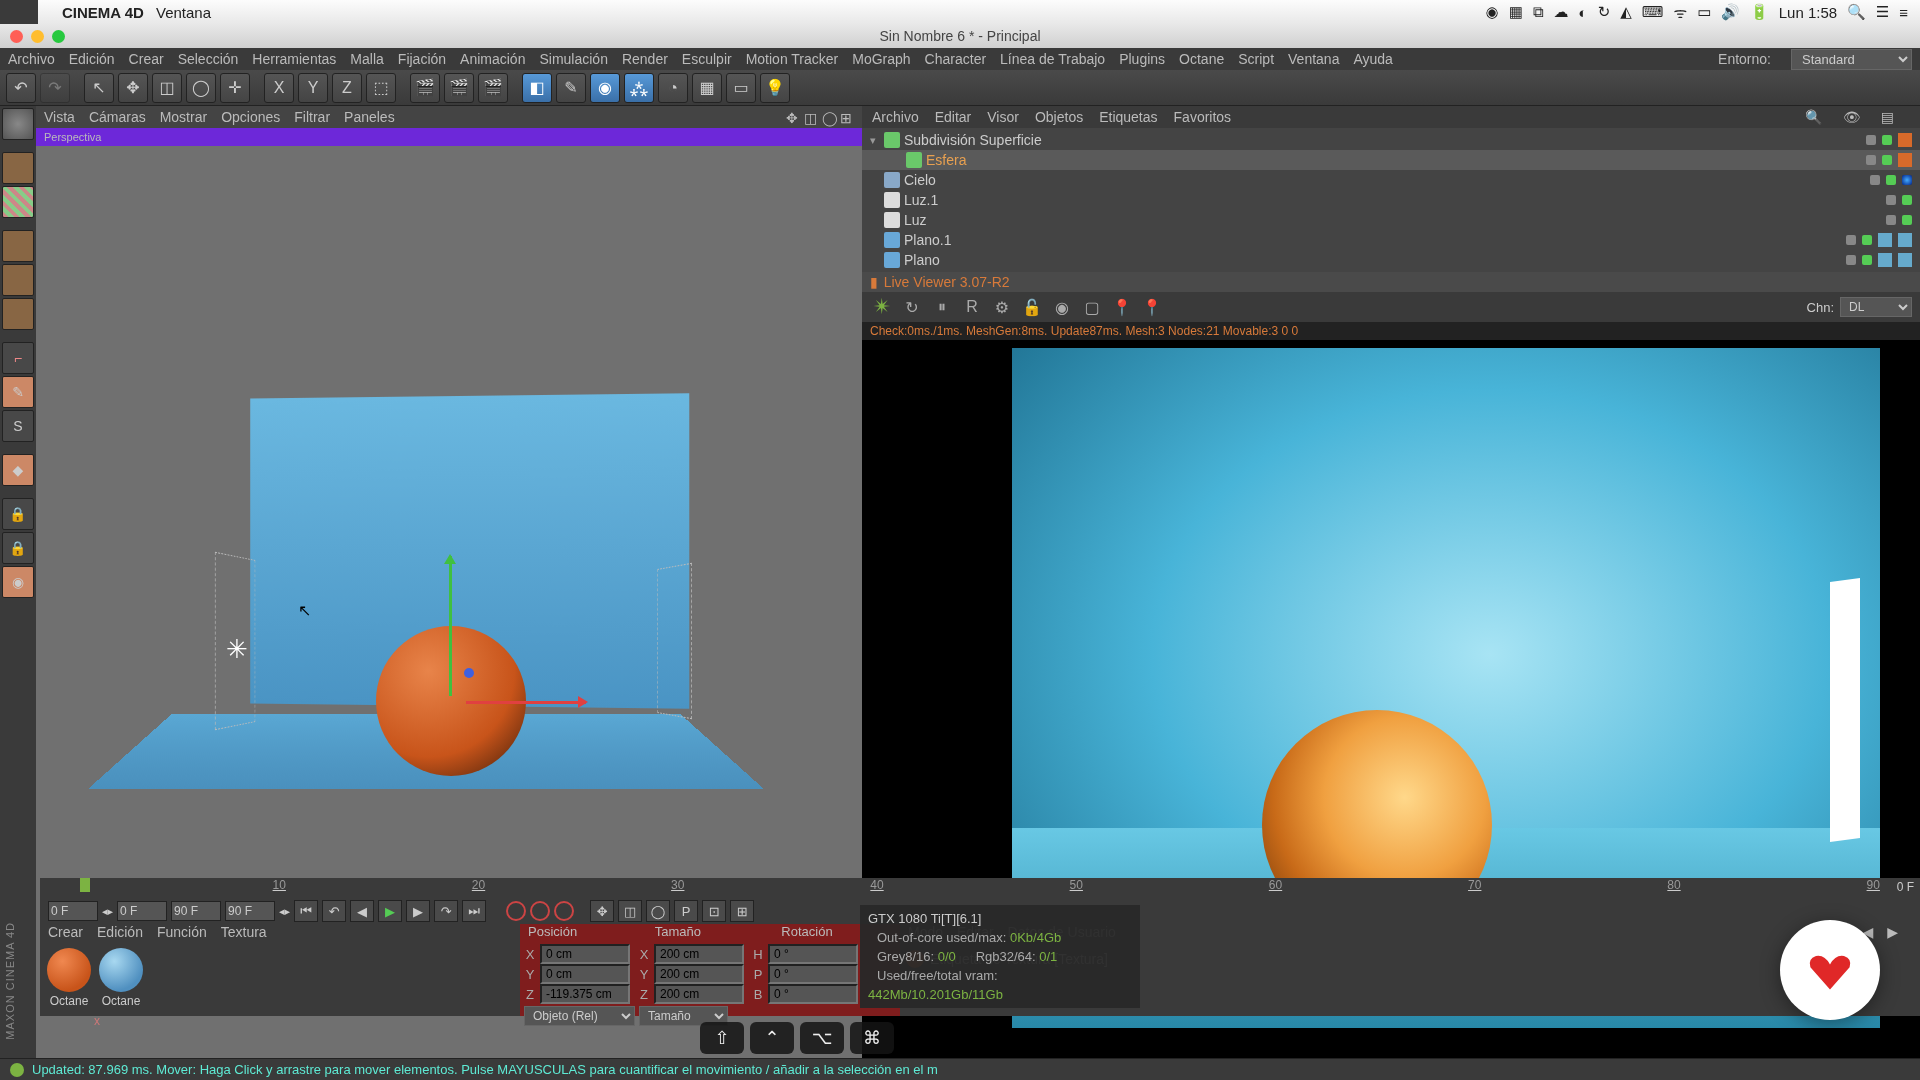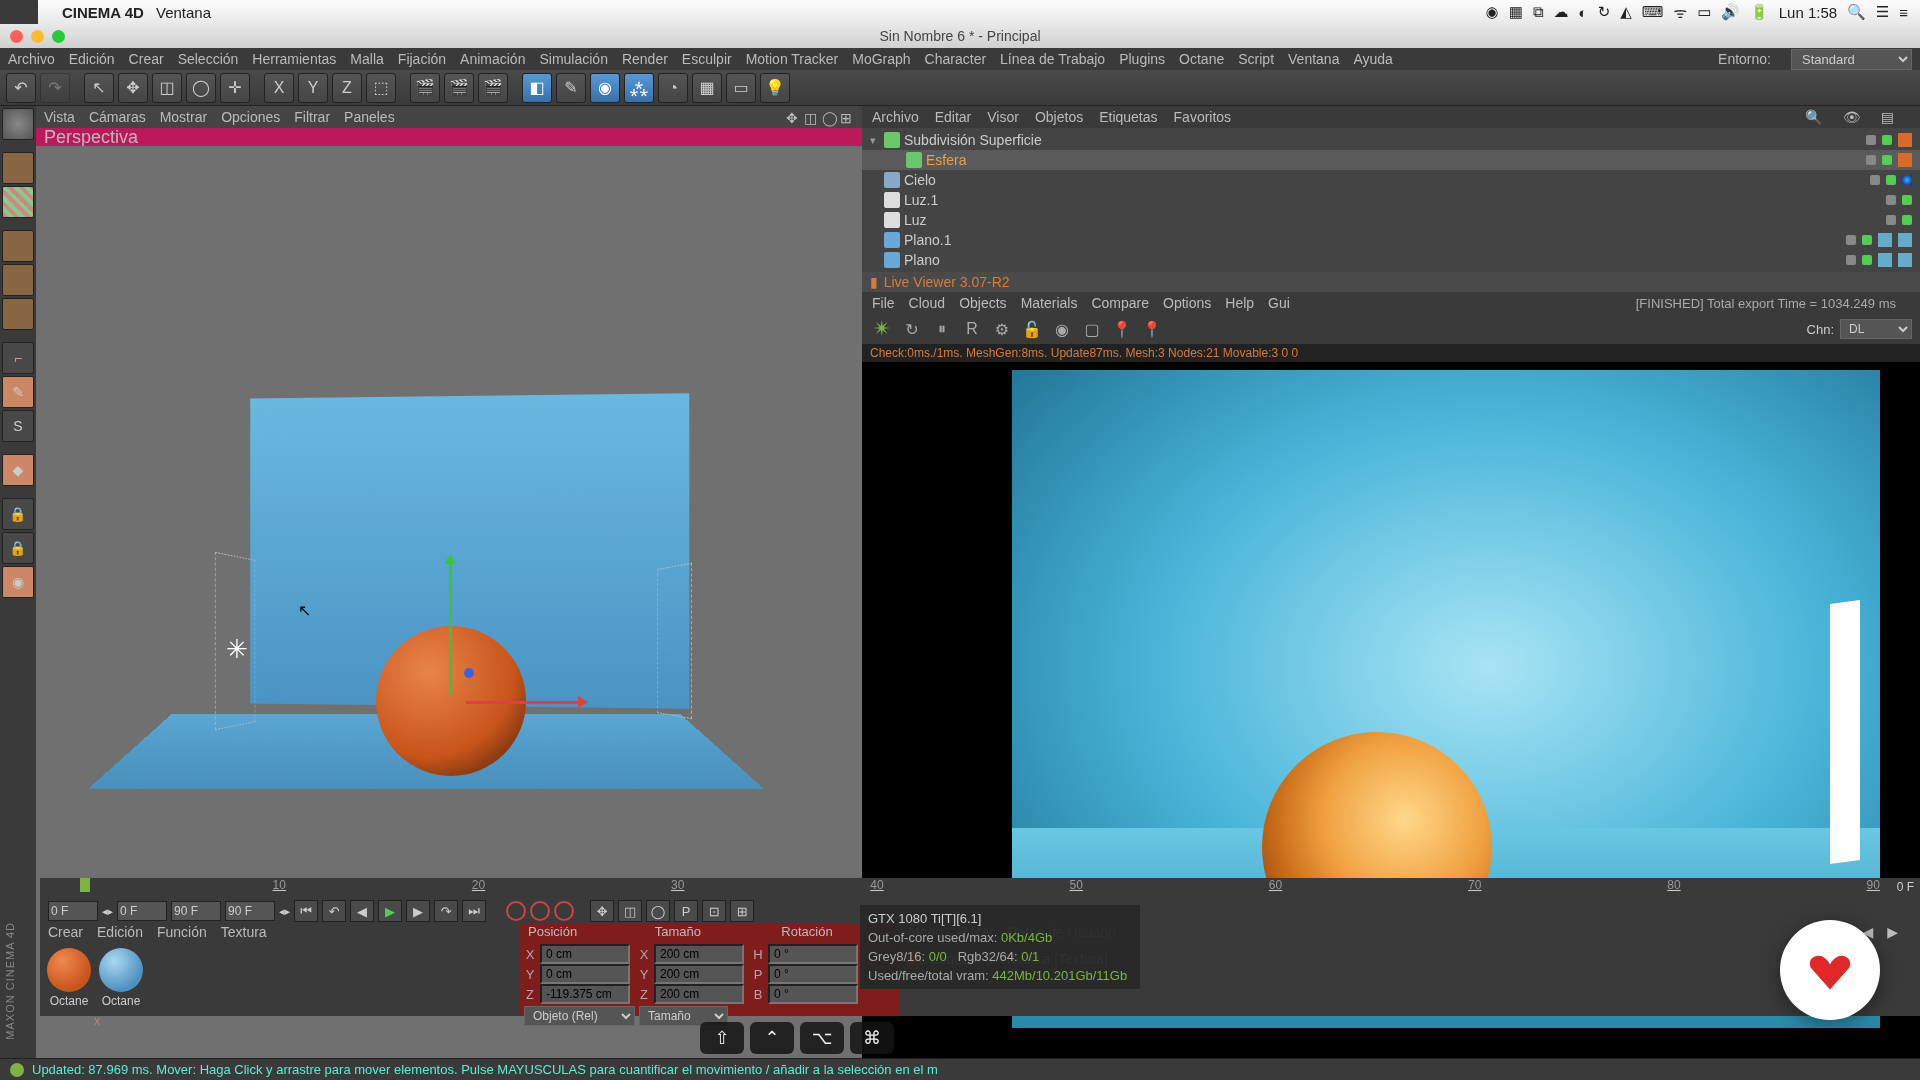--- a/index.html
+++ b/index.html
@@ -25,21 +25,21 @@
 .tool-sep { width:6px; }
 .content { display:flex; height:calc(1080px - 24px - 24px - 22px - 36px); }
 .left-tools { width:36px; background:#3a3a3a; display:flex; flex-direction:column; gap:2px; padding:2px; }
 .ltool { width:32px; height:32px; background:#484848; border:1px solid #222; border-radius:2px; display:flex; align-items:center; justify-content:center; }
 .ltool.sep { height:8px; background:none; border:none; }
 .viewport-col { flex:0 0 826px; display:flex; flex-direction:column; }
 .vmenu { height:22px; background:#444; display:flex; align-items:center; padding:0 8px; font-size:14px; }
 .vmenu span { margin-right:14px; color:#bbb; }
 .vmenu .vr { margin-left:auto; display:flex; gap:4px; }
 .vmenu .vr span { width:14px; height:14px; margin:0; }
-.vlabel { height:18px; background:#be185d; padding:0 8px; font-size:18px; color:#bbb; display:flex; align-items:center; }
+.vlabel { height:18px; background:#6d28d9; padding:0 8px; font-size:11px; color:#bbb; display:flex; align-items:center; }
 .viewport { flex:1; background:#707070; position:relative; overflow:hidden; }
 .vgrid-info { position:absolute; bottom:4px; right:8px; font-size:13px; color:#ddd; }
 .right-col { flex:1; display:flex; flex-direction:column; background:#3a3a3a; }
 .obj-menu { height:22px; background:#3a3a3a; display:flex; align-items:center; padding:0 10px; font-size:14px; }
 .obj-menu span { margin-right:16px; color:#bbb; }
 .obj-menu .or { margin-left:auto; display:flex; gap:4px; }
 .obj-tree { background:#444; padding:2px 0; }
 .obj-row { height:20px; display:flex; align-items:center; padding-left:8px; font-size:14px; }
 .obj-row .indent { width:22px; }
 .obj-row .exp { width:14px; color:#999; font-size:11px; }
@@ -53,21 +53,21 @@
 .live-menu span { margin-right:14px; color:#bbb; }
 .live-menu .finished { margin-left:auto; color:#aaa; font-size:13px; }
 .live-tools { height:30px; background:#3a3a3a; display:flex; align-items:center; padding:0 8px; gap:6px; }
 .lvbtn { width:24px; height:24px; display:flex; align-items:center; justify-content:center; color:#aaa; font-size:16px; }
 .lvbtn.logo { color:#7cb342; font-size:22px; }
 .chn { margin-left:auto; display:flex; align-items:center; gap:6px; font-size:13px; }
 .chn select { background:#555; color:#ccc; border:1px solid #666; font-size:12px; padding:1px 30px 1px 4px; }
 .live-status { height:18px; background:#222; padding:0 8px; font-size:12px; color:#d87a3a; display:flex; align-items:center; }
 .render-view { flex:1; background:#000; position:relative; overflow:hidden; }
 .gpu-panel { position:absolute; left:860px; top:905px; width:280px; background:rgba(40,40,40,0.95); font-size:13px; padding:4px 8px; line-height:19px; z-index:5; }
-.gpu-panel .k { color:#aaa; } .gpu-panel .v { color:#7cb342; }
+.gpu-panel .k { color:#aaa;margin-left:9px; } .gpu-panel .v { color:#7cb342; }
 .render-stats { height:22px; background:#333; font-size:13px; display:flex; align-items:center; padding:0 10px; gap:18px; }
 .render-stats .k { color:#aaa; } .render-stats .v { color:#7cb342; }
 .timeline { height:20px; background:#3a3a3a; position:relative; padding:0 40px; font-size:12px; margin-left:40px; margin-right:0;text-decoration:underline; }
 .timeline .tmarks { display:flex; justify-content:space-between; color:#999; }
 .timeline .tmarker { position:absolute; left:40px; top:0; width:10px; height:14px; background:#7cb342; }
 .transport { height:26px; background:#3a3a3a; display:flex; align-items:center; padding:0 8px; gap:4px; margin-left:40px; }
 .transport .tf { width:50px; background:#555; color:#ccc; font-size:12px; padding:2px; border:1px solid #222; }
 .transport .pbtn { width:24px; height:22px; background:#4a4a4a; border:1px solid #222; display:flex; align-items:center; justify-content:center; font-size:13px; }
 .transport .rdot { width:20px; height:20px; border-radius:50%; border:2px solid #888; }
 .bottom-row { display:flex; height:92px; margin-left:40px; }
@@ -348,31 +348,20 @@
             <span class="sq" style="background:#6ac"></span>
             <span class="sq" style="background:#6ac"></span>
           </div>
         </div>
       </div>
 
     <div class="live-hdr">
       <span style="color:#d87a3a;margin-right:6px">▮</span>
       <span style="color:#d87a3a">Live Viewer 3.07-R2</span>
     </div>
-    <div class="live-menu">
-      <span>File</span>
-      <span>Cloud</span>
-      <span>Objects</span>
-      <span>Materials</span>
-      <span>Compare</span>
-      <span>Options</span>
-      <span>Help</span>
-      <span>Gui</span>
-      <span class="finished">[FINISHED] Total export Time = 1034.249 ms</span>
-    </div>
     <div class="live-tools">
       <div class="lvbtn logo">✴</div>
       <div class="lvbtn">↻</div>
       <div class="lvbtn">⏸</div>
       <div class="lvbtn">R</div>
       <div class="lvbtn">⚙</div>
       <div class="lvbtn">🔓</div>
       <div class="lvbtn">◉</div>
       <div class="lvbtn">▢</div>
       <div class="lvbtn">📍</div>

